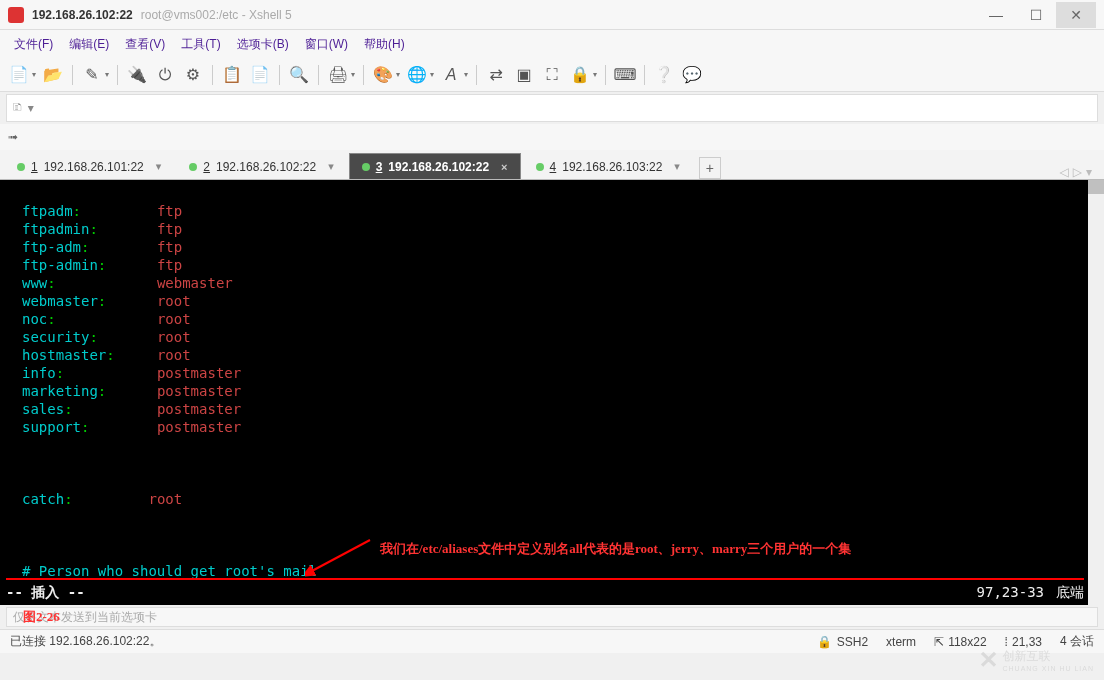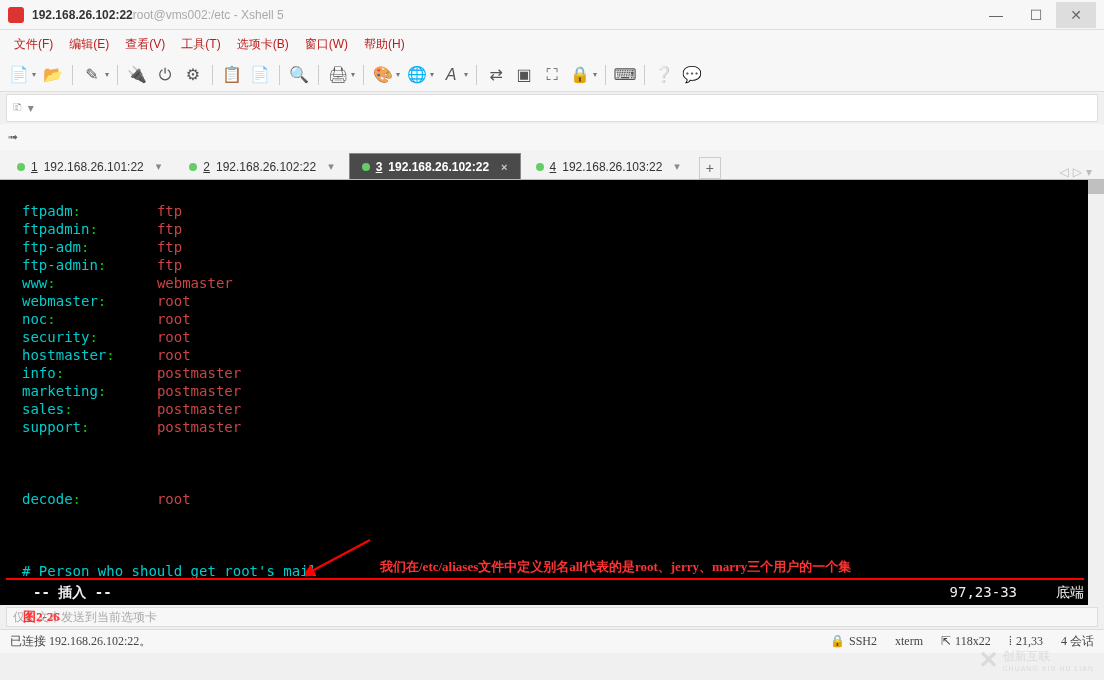--- a/index.html
+++ b/index.html
@@ -1,25 +1,25 @@
 <!DOCTYPE html>
 <html><head>
 <meta charset="utf-8">
 <style>
 * { margin: 0; padding: 0; box-sizing: border-box; }
 body { font-family: "Microsoft YaHei", sans-serif; font-size: 12px; background: #f0f0f0; width: 1104px; height: 680px; overflow: hidden; position: relative; }
 .titlebar { height: 30px; background: #f7f7f7; display: flex; align-items: center; padding: 0 8px; border-bottom: 1px solid #ddd; }
 .titlebar .icon { width: 16px; height: 16px; background: #d33; border-radius: 3px; margin-right: 8px; }
 .titlebar .title { font-weight: bold; color: #333; }
-.titlebar .subtitle { color: #aaa; margin-left: 0; }
+.titlebar .subtitle { color: #aaa; margin-left: 8px; }
 .titlebar .winbtns { margin-left: auto; display: flex; gap: 0; }
 .titlebar .winbtn { width: 40px; height: 26px; display: flex; align-items: center; justify-content: center; color: #666; font-size: 14px; }
 .titlebar .winbtn.close { background: #ddd; }
 .menubar { height: 28px; background: #f7f7f7; display: flex; align-items: center; padding: 0 8px; gap: 4px; }
-.menubar .menuitem { padding: 4px 6px; color: #b91c1c; }
+.menubar .menuitem { padding: 4px 6px; color: #4c1d95; }
 .toolbar { height: 34px; background: #f7f7f7; display: flex; align-items: center; padding: 0 8px; gap: 6px; border-bottom: 1px solid #ddd; }
 .toolbar .tbtn { width: 22px; height: 22px; display: flex; align-items: center; justify-content: center; color: #555; font-size: 16px; }
 .toolbar .sep { width: 1px; height: 20px; background: #ccc; margin: 0 2px; }
 .toolbar .dd { font-size: 8px; color: #777; margin-left: -4px; }
 .addressbar { height: 28px; background: #fff; border: 1px solid #ddd; margin: 2px 6px; display: flex; align-items: center; padding: 0 6px; gap: 6px; }
 .addressbar .lock { color: #888; font-size: 12px; }
 .addressbar .url { color: #444; flex: 1; }
 .hintbar { height: 26px; background: #f7f7f7; display: flex; align-items: center; padding: 0 8px; gap: 6px; color: #666; }
 .tabbar { height: 30px; background: #f3f3f3; display: flex; align-items: flex-end; padding: 0 4px; border-bottom: 1px solid #bbb; position: relative; }
 .tab { height: 26px; padding: 0 12px; display: flex; align-items: center; gap: 6px; background: #f3f3f3; border: 1px solid transparent; border-bottom: none; color: #333; position: relative; margin-right: 2px; }
@@ -30,29 +30,29 @@
 .tab .x { margin-left: 6px; font-size: 11px; color: #888; }
 .tab.active .x { color: #ccc; }
 .addtab { width: 22px; height: 22px; border: 1px solid #ccc; display: flex; align-items: center; justify-content: center; margin-left: 4px; font-size: 14px; color: #666; }
 .tabnav { margin-left: auto; display: flex; gap: 4px; color: #bbb; font-size: 12px; padding-right: 8px; }
 .terminal { background: #000; color: #ccc; font-family: "Consolas", monospace; font-size: 14px; line-height: 18px; padding: 4px 22px; height: 425px; overflow: hidden; position: relative; white-space: pre; }
 .terminal .scrollbar { position: absolute; right: 0; top: 0; width: 16px; height: 100%; background: #f0f0f0; }
 .terminal .scrollbar .thumb { position: absolute; right: 0; top: 0; width: 16px; height: 14px; background: #c0c0c0; }
 .c-cyan { color: #00cccc; }
 .c-green { color: #00cc00; }
 .c-red { color: #cc4444; }
-.c-white { color: #eee; margin-left: 27px; }
+.c-white { color: #eee; }
 .underline-red { position: absolute; left: 6px; right: 20px; height: 2px; background: #ff0000; }
 .annotation { position: absolute; color: #ff3333; font-weight: bold; font-size: 13px; font-family: "Microsoft YaHei"; }
 .arrow { position: absolute; }
 .statusline { position: absolute; bottom: 4px; left: 6px; right: 20px; display: flex; color: #fff; }
 .statusline .right { margin-left: auto; display: flex; gap: 12px; }
 .inputbar { height: 14px; background: #f7f7f7; border: 1px solid #ddd; margin: 2px 6px; padding: 9px 6px; color: #aaa; display: flex; align-items: center; position: relative; }
 .fig-label { position: absolute; left: 16px; color: #ff3333; font-weight: bold; font-size: 13px; font-family: "Microsoft YaHei"; }
-.statusbar { height: 24px; background: #f7f7f7; display: flex; align-items: center; padding: 0 10px; gap: 20px; color: #444; border-top: 1px solid #ddd; font-family: Liberation Serif, serif; }
+.statusbar { height: 24px; background: #f7f7f7; display: flex; align-items: center; padding: 0 10px; gap: 20px; color: #444; border-top: 1px solid #ddd; }
 .statusbar .left { }
 .statusbar .right { margin-left: auto; display: flex; gap: 18px; align-items: center; }
 .statusbar .seg { display: flex; align-items: center; gap: 4px; }
 .watermark { position: absolute; right: 10px; bottom: 6px; color: #ccc; font-size: 10px; display: flex; align-items: center; gap: 4px; opacity: 0.6; }
 .watermark .wm-icon { font-size: 24px; font-weight: bold; color: #ccc; }
 </style>
 </head>
 <body>
 
 <div class="titlebar">
@@ -155,38 +155,38 @@
   <div class="tabnav">
     <span>◁</span>
     <span>▷</span>
     <span>▾</span>
   </div>
 </div>
 
 <div class="terminal">
 <div id="term-lines"><div><span class="c-cyan">ftpadm</span><span class="c-green">:</span><span>         </span><span class="c-red">ftp</span></div><div><span class="c-cyan">ftpadmin</span><span class="c-green">:</span><span>       </span><span class="c-red">ftp</span></div><div><span class="c-cyan">ftp-adm</span><span class="c-green">:</span><span>        </span><span class="c-red">ftp</span></div><div><span class="c-cyan">ftp-admin</span><span class="c-green">:</span><span>      </span><span class="c-red">ftp</span></div><div><span class="c-cyan">www</span><span class="c-green">:</span><span>            </span><span class="c-red">webmaster</span></div><div><span class="c-cyan">webmaster</span><span class="c-green">:</span><span>      </span><span class="c-red">root</span></div><div><span class="c-cyan">noc</span><span class="c-green">:</span><span>            </span><span class="c-red">root</span></div><div><span class="c-cyan">security</span><span class="c-green">:</span><span>       </span><span class="c-red">root</span></div><div><span class="c-cyan">hostmaster</span><span class="c-green">:</span><span>     </span><span class="c-red">root</span></div><div><span class="c-cyan">info</span><span class="c-green">:</span><span>           </span><span class="c-red">postmaster</span></div><div><span class="c-cyan">marketing</span><span class="c-green">:</span><span>      </span><span class="c-red">postmaster</span></div><div><span class="c-cyan">sales</span><span class="c-green">:</span><span>          </span><span class="c-red">postmaster</span></div><div><span class="c-cyan">support</span><span class="c-green">:</span><span>        </span><span class="c-red">postmaster</span></div></div>
 <div style="height:18px"></div>
-<div><span class="c-cyan">decode</span><span class="c-green">:</span><span>         </span><span class="c-red">root</span></div>
+<div><span class="c-cyan">catch</span><span class="c-green">:</span><span>         </span><span class="c-red">root</span></div>
 <div style="height:18px"></div>
 <div><span class="c-cyan"># Person who should get root's mail</span></div>
 
 
 <div class="underline-red" style="top:398px"></div>
 
 
 <svg class="arrow" style="left:305px; top:358px" width="70" height="40">
   <defs>
         <marker id="ah" markerWidth="8" markerHeight="8" refX="2" refY="3" orient="auto">
           <path d="M0,0 L0,6 L7,3 z" fill="#ff0000"></path>
         </marker>
       </defs>
   <line x1="65" y1="2" x2="5" y2="34" stroke="#ff0000" stroke-width="2" marker-end="url(#ah)"></line>
 </svg>
 
-<div class="annotation" style="left:380px; top:342px; right:22px;">
+<div class="annotation" style="left:380px; top:324px; right:22px;">
   <div>我们在/etc/aliases文件中定义别名all代表的是root、jerry、marry三个用户的一个集</div>
   
 </div>
 
 <div class="statusline">
   <span class="c-white" style="font-weight:bold">-- 插入 --</span>
   <div class="right">
     <span class="c-white">97,23-33</span>
     <span class="c-white">底端</span>
   </div>

